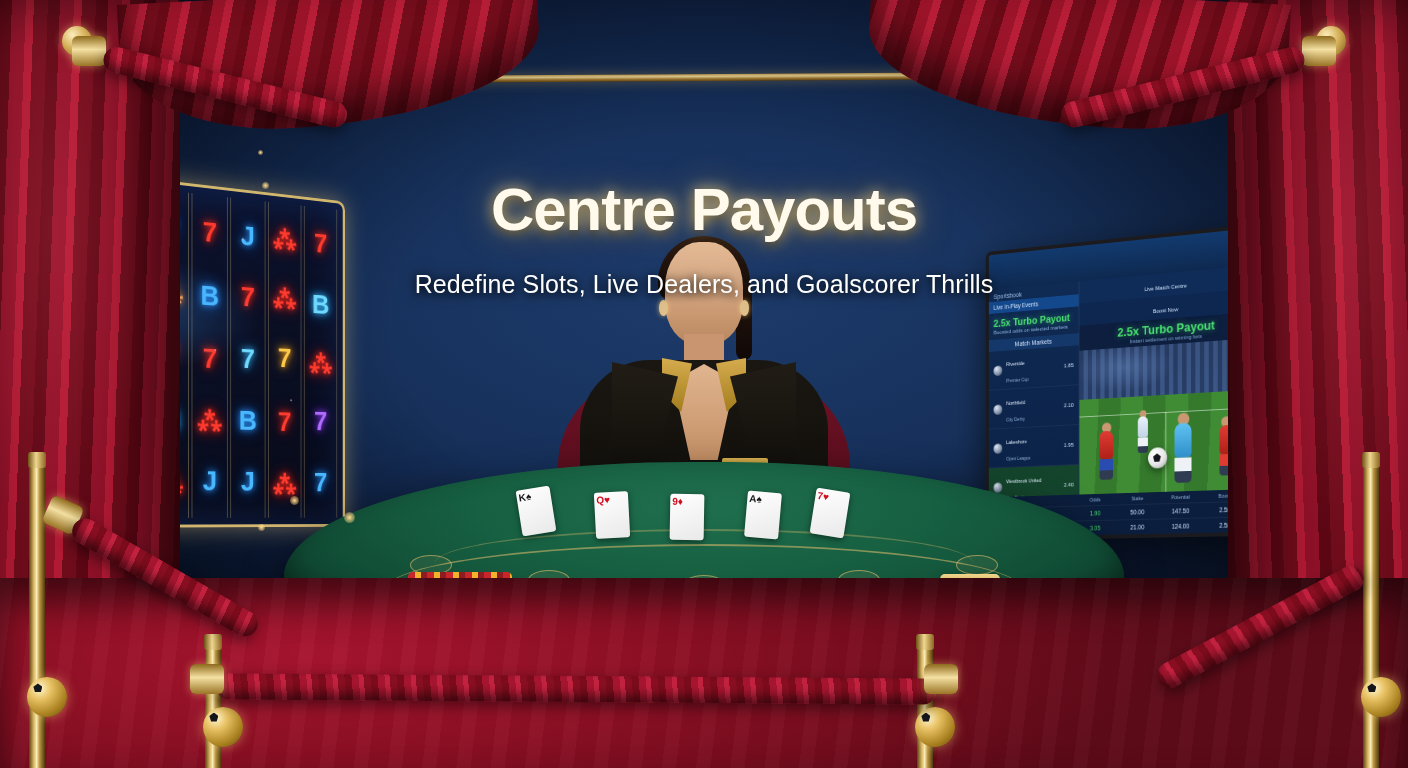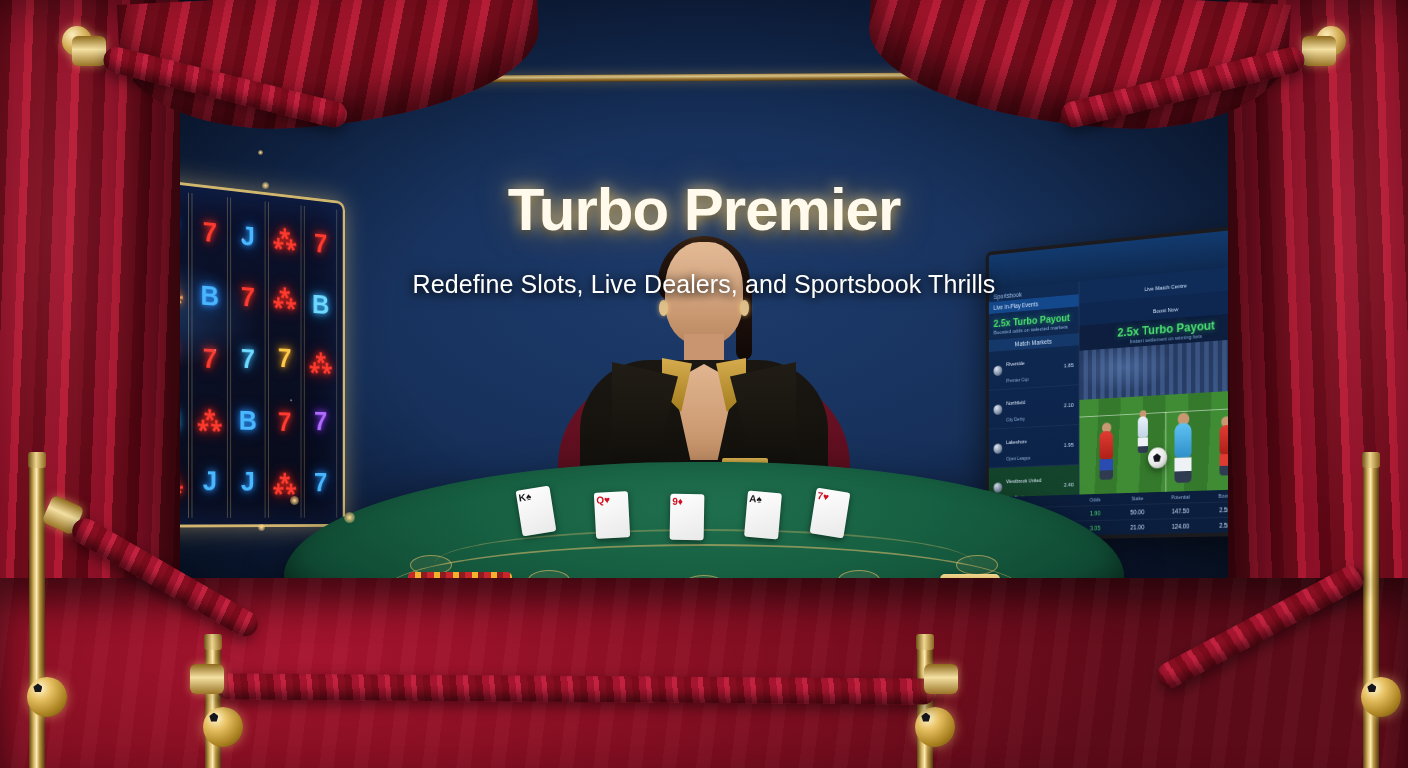--- a/index.html
+++ b/index.html
@@ -659,17 +659,17 @@
   <div class="rope-cap" style="left:190px;top:664px;"></div>
   <div class="rope-cap" style="left:924px;top:664px;"></div>
 
   <div class="spark" style="left:258px;top:150px;width:5px;height:5px;"></div>
   <div class="spark" style="left:262px;top:182px;width:7px;height:7px;"></div>
   <div class="spark" style="left:290px;top:496px;width:9px;height:9px;"></div>
   <div class="spark" style="left:258px;top:524px;width:7px;height:7px;"></div>
   <div class="spark" style="left:344px;top:512px;width:11px;height:11px;"></div>
 
   <div class="textblock">
-    <div class="h2">Turbo Premier</div>
-    <div class="tag">Redefine Slots, Live Dealers, and Sportsbook Thrills</div>
+    <div class="h2">Centre Payouts</div>
+    <div class="tag">Redefine Slots, Live Dealers, and Goalscorer Thrills</div>
   </div>
 
 </div>
 
 </body></html>

